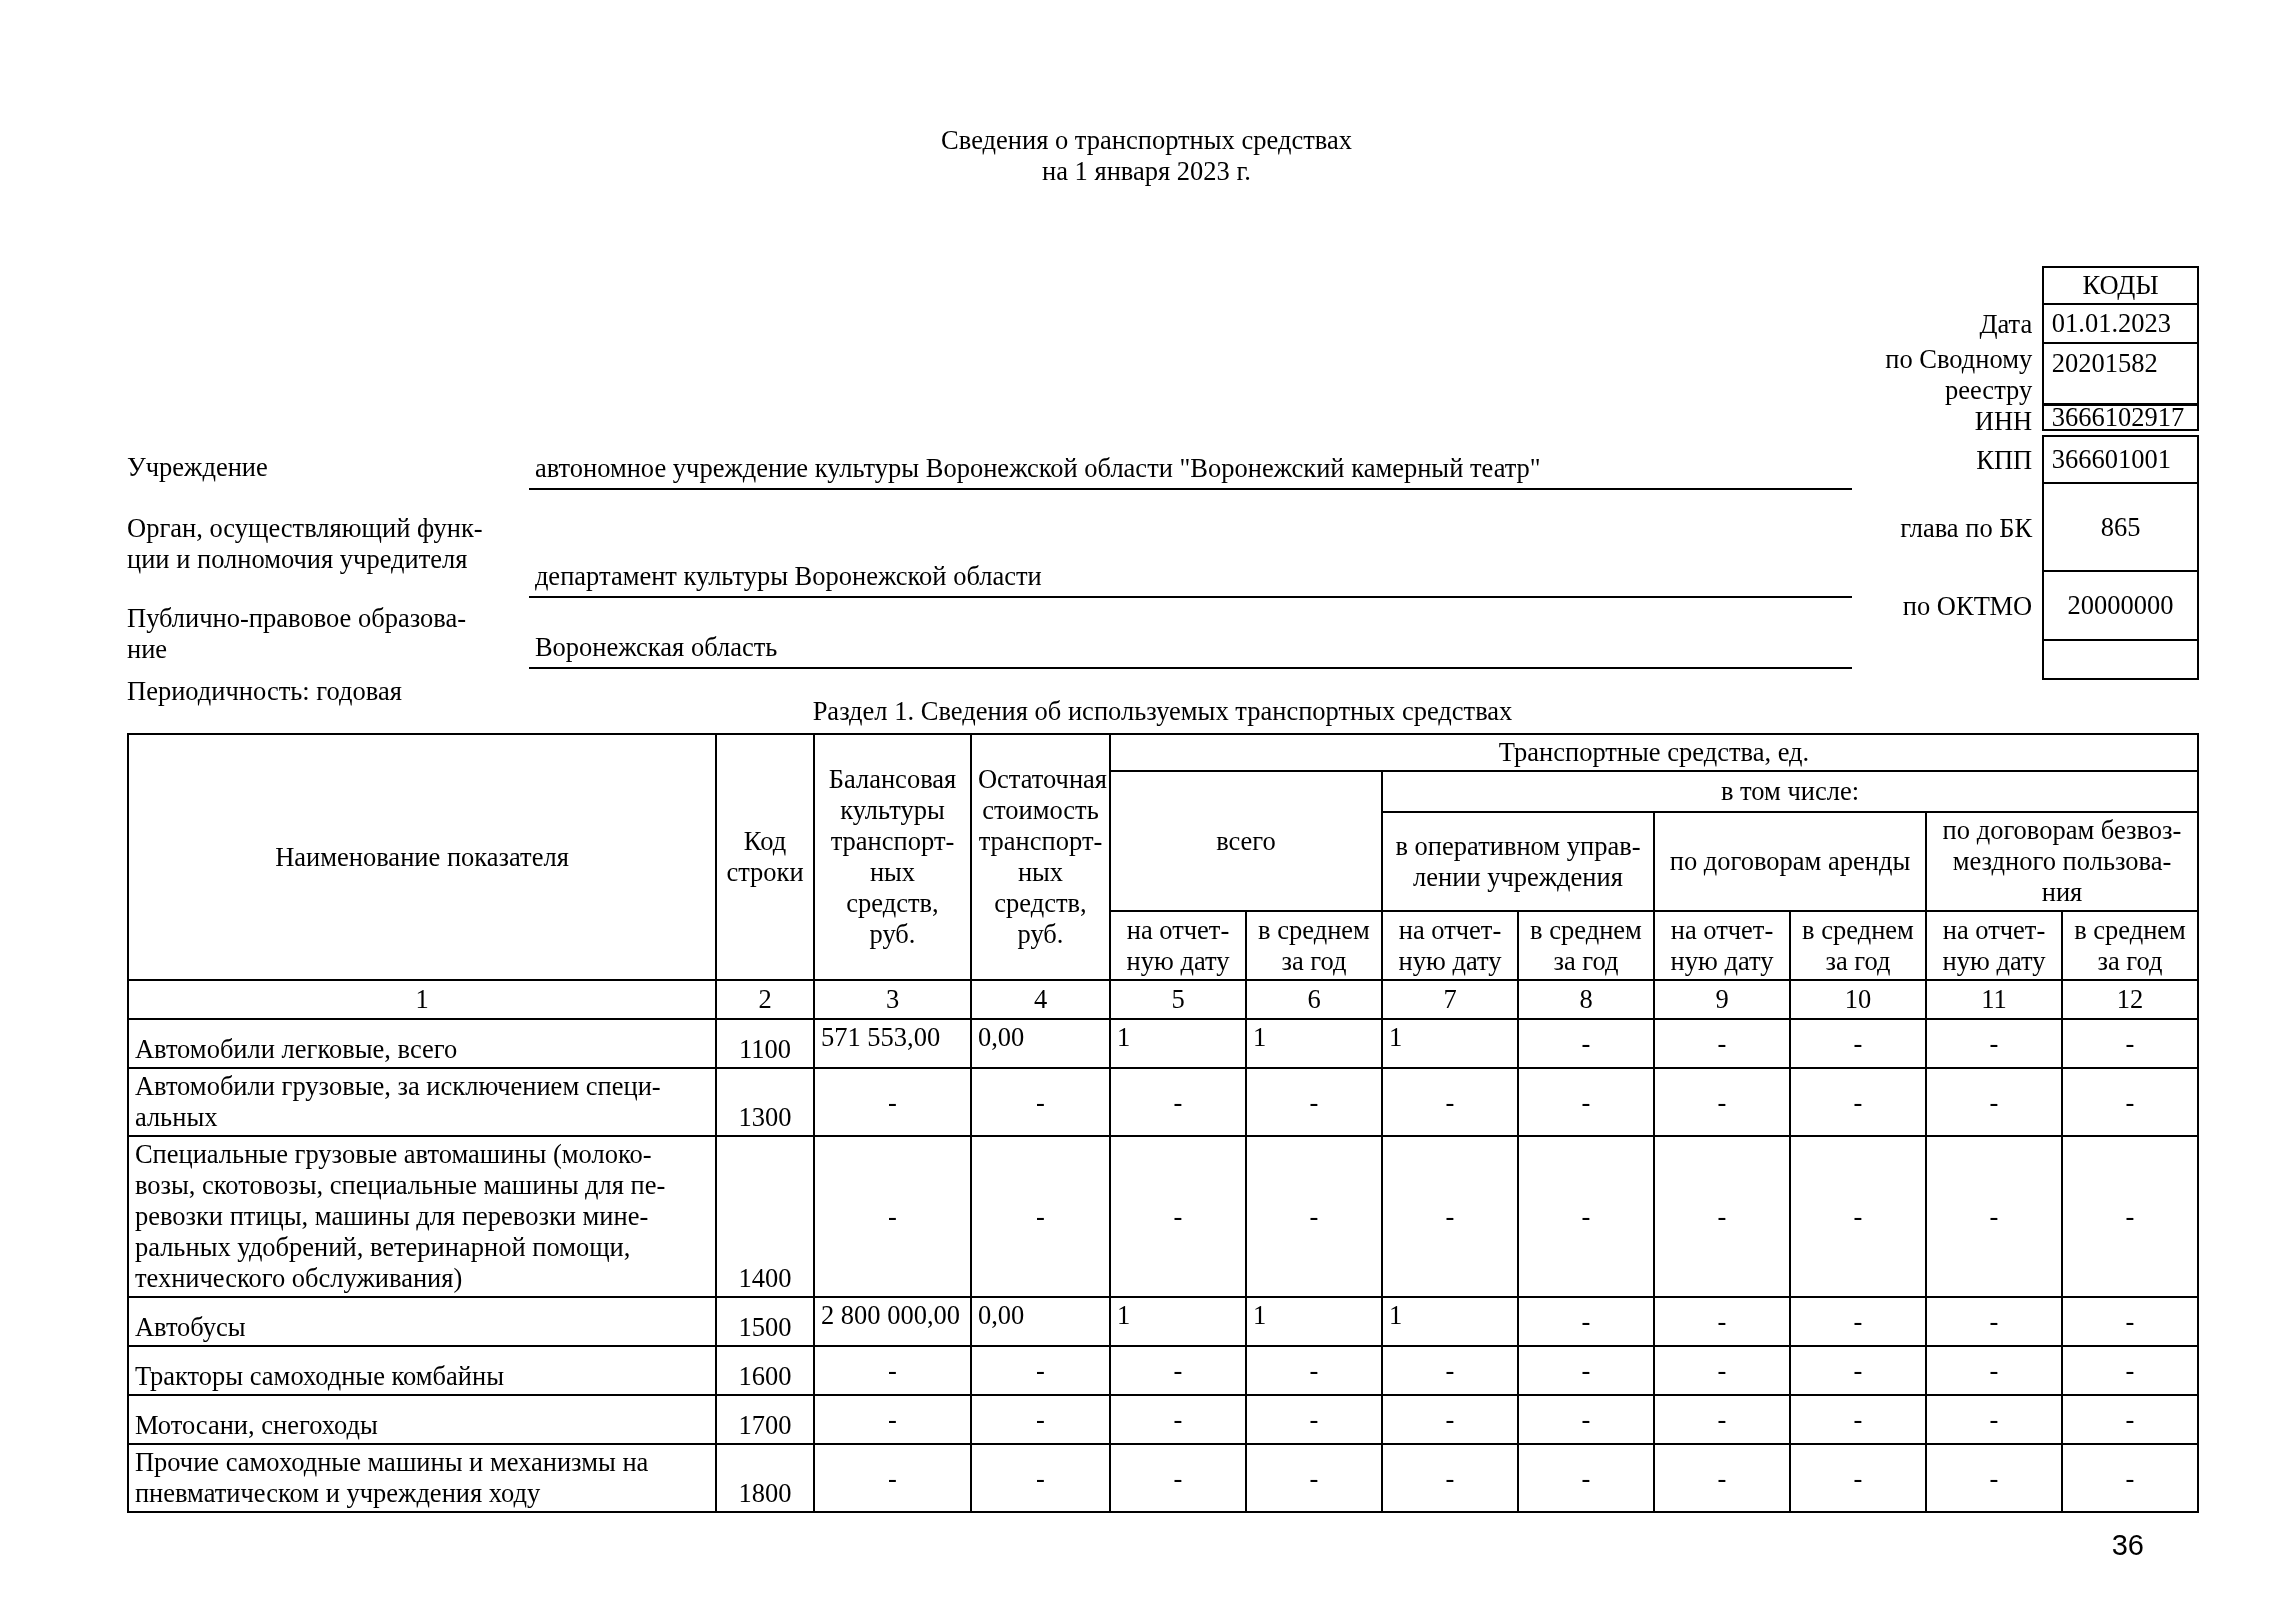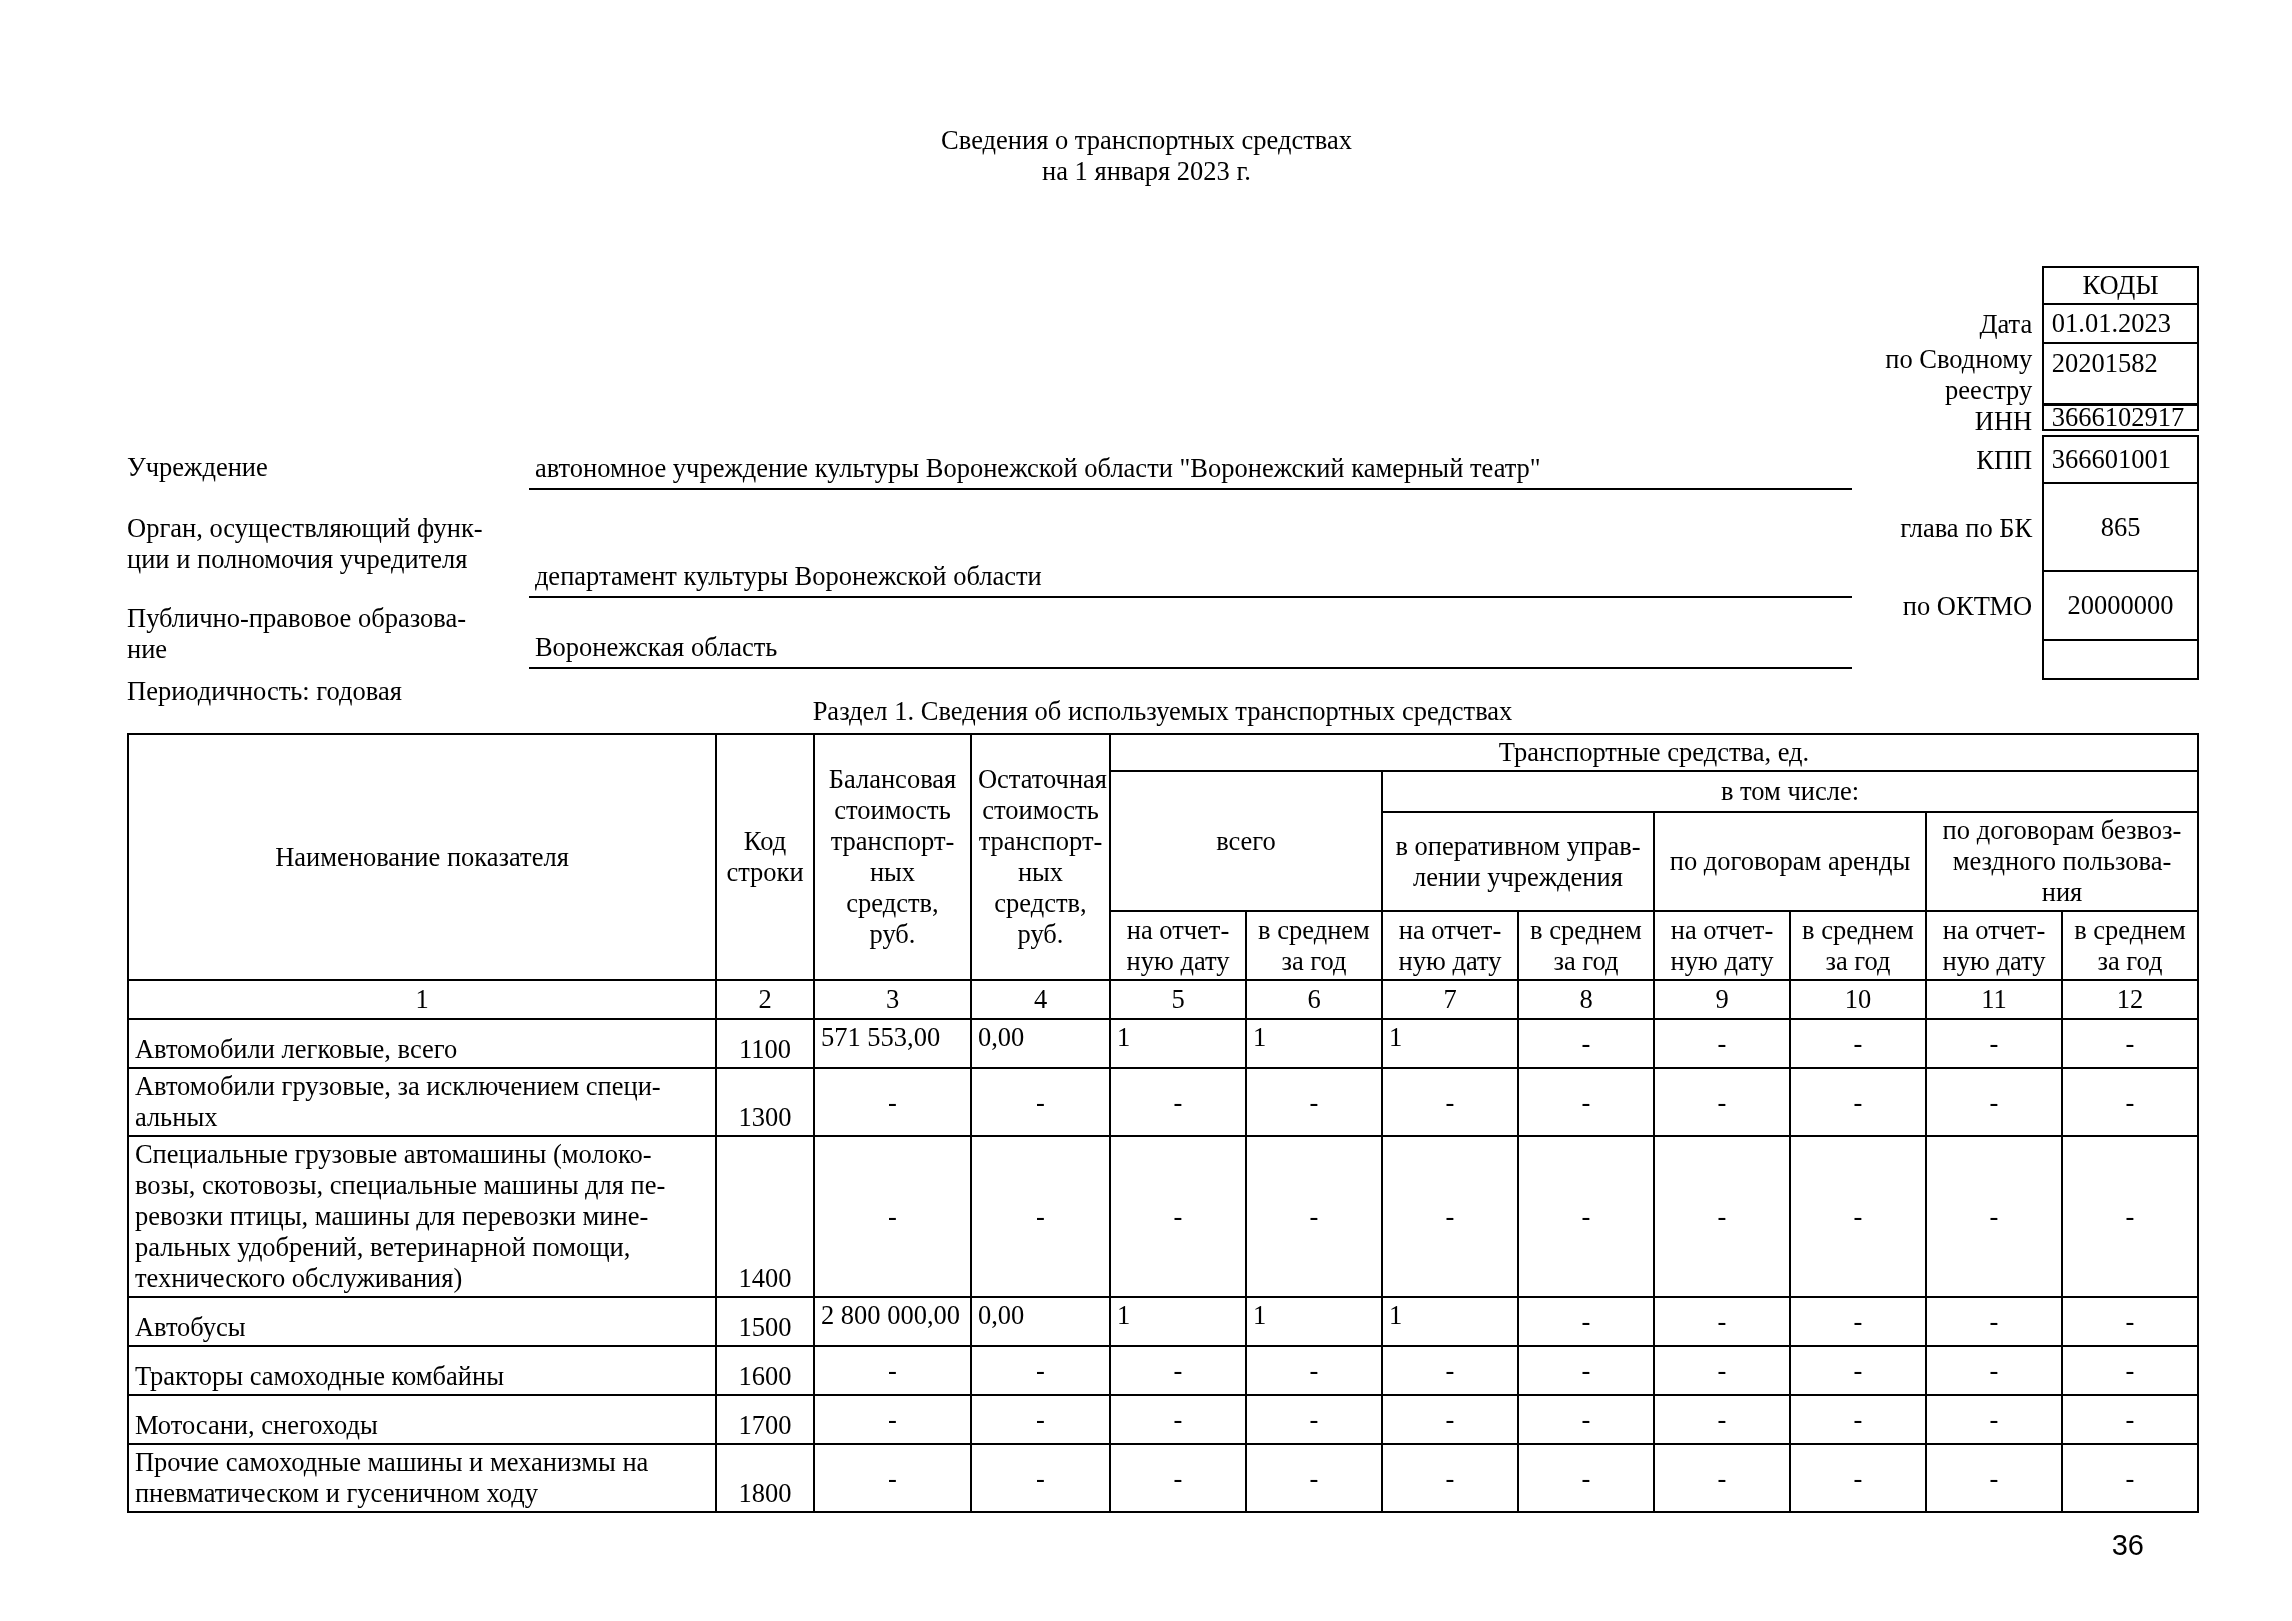--- a/index.html
+++ b/index.html
@@ -158,21 +158,21 @@
       <col style="width:136px">
       <col style="width:136px">
       <col style="width:136px">
   </colgroup>
   <thead>
     <tr class="hr1">
       <th class="th-left" rowspan="4">Наименование показателя</th>
       <th class="th-left" rowspan="4">Код
 строки</th>
       <th class="th-left" rowspan="4">Балансовая
-стоимость
+культуры
 транспорт-
 ных
 средств,
 руб.</th>
       <th class="th-left" rowspan="4">Остаточная
 стоимость
 транспорт-
 ных
 средств,
 руб.</th>
@@ -308,21 +308,21 @@
         <td class="c-dash">-</td>
         <td class="c-dash">-</td>
         <td class="c-dash">-</td>
         <td class="c-dash">-</td>
         <td class="c-dash">-</td>
         <td class="c-dash">-</td>
         <td class="c-dash">-</td>
       </tr>
       <tr>
         <td class="c-name">Прочие самоходные машины и механизмы на
-пневматическом и гусеничном ходу</td>
+пневматическом и учреждения ходу</td>
         <td class="c-code">1800</td>
         <td class="c-dash">-</td>
         <td class="c-dash">-</td>
         <td class="c-dash">-</td>
         <td class="c-dash">-</td>
         <td class="c-dash">-</td>
         <td class="c-dash">-</td>
         <td class="c-dash">-</td>
         <td class="c-dash">-</td>
         <td class="c-dash">-</td>

